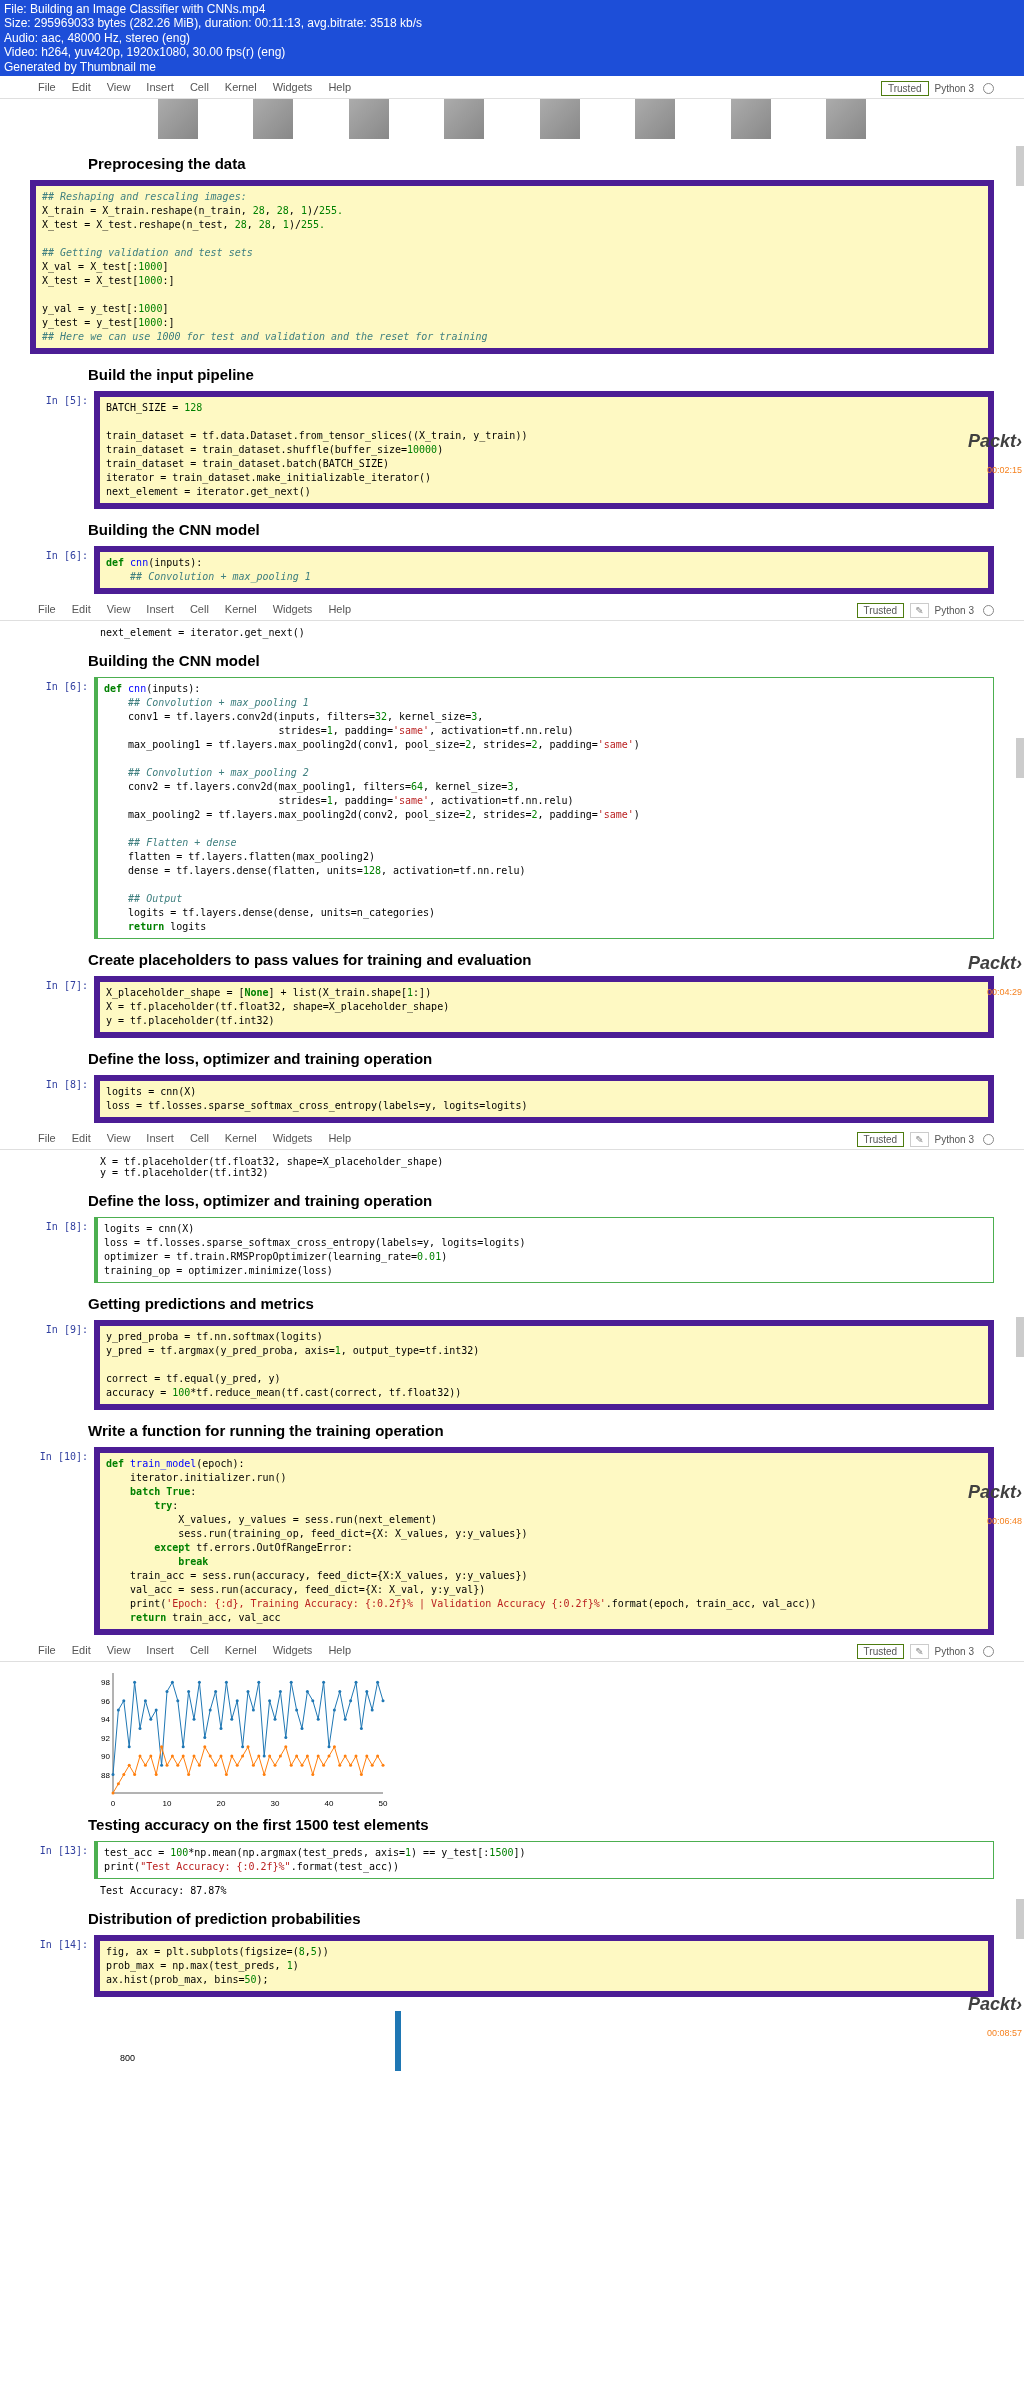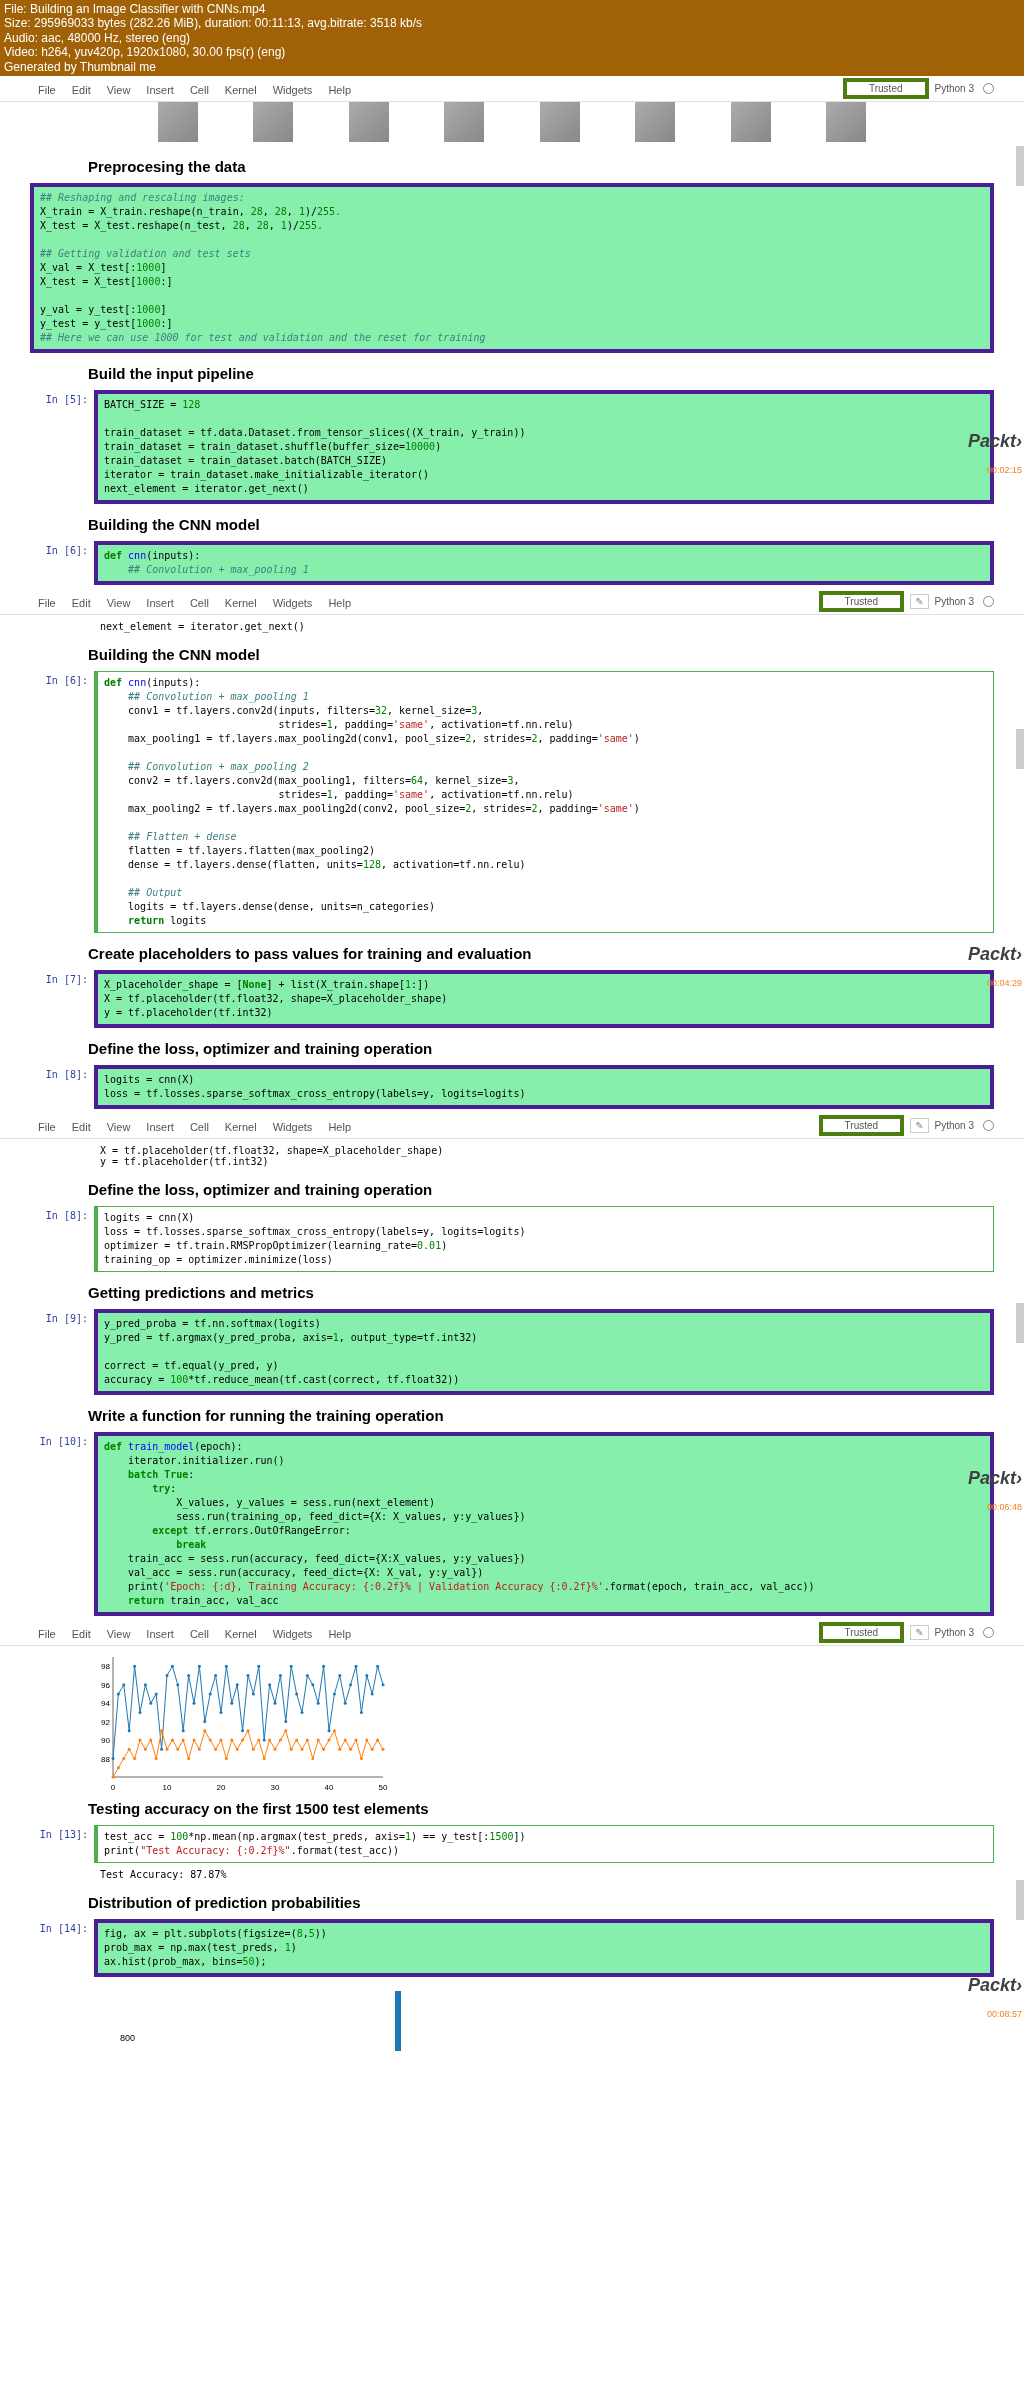--- a/index.html
+++ b/index.html
@@ -1,27 +1,27 @@
 <!DOCTYPE html>
 <html><head>
 <meta charset="utf-8">
 <style>
 body{margin:0;font-family:Arial,sans-serif;background:#fff;font-size:11px;color:#000;width:1024px}
-.blk{background:#a16207;color:#fff;font-family:Arial;font-size:12px;padding:2px 4px;line-height:1.2}
+.blk{background:#1d4ed8;color:#fff;font-family:Arial;font-size:12px;padding:2px 4px;line-height:1.2}
 .menubar{display:flex;align-items:flex-end;padding:2px 30px;border-bottom:1px solid #dfdfdf;font-size:11px;color:#555;background:#fff}
 .menubar .mi{padding:3px 8px;cursor:pointer}
 .menubar .right{margin-left:auto;display:flex;align-items:center;gap:6px}
-.trusted{border:4px solid #4d7c0f;padding:1px 22px;font-size:10px;color:#555}
+.trusted{border:1px solid #4d7c0f;padding:1px 6px;font-size:10px;color:#555}
 .kernel{font-size:10px;color:#555}
 .kcircle{display:inline-block;width:9px;height:9px;border:1px solid #888;border-radius:50%;margin-left:3px;vertical-align:middle}
 .pencil{border:1px solid #ccc;padding:1px 4px;font-size:10px;color:#888}
 .notebook{padding:0 30px}
 .cell{display:flex;margin:4px 0}
 .prompt{width:58px;text-align:right;font-family:monospace;font-size:10px;color:#303F9F;padding:4px 6px 0 0;flex-shrink:0}
-.codebox{flex:1;border:4px solid #4c1d95;background:#86efac;padding:4px 6px;font-family:monospace;font-size:10px;line-height:1.4;white-space:pre;overflow:hidden}
+.codebox{flex:1;border:6px solid #4c1d95;background:#fef9c3;padding:4px 6px;font-family:monospace;font-size:10px;line-height:1.4;white-space:pre;overflow:hidden}
 .codebox.sel{border:1px solid #4CAF50;border-left:4px solid #4CAF50;background:#fff}
 .heading{font-weight:bold;color:#000;padding:8px 0 4px 58px}
 .h2{font-size:15px}
 .out{flex:1;padding:2px 6px;font-family:monospace;font-size:10px}
 .c-comment{color:#408080;font-style:italic}
 .c-kw{color:#008000;font-weight:bold}
 .c-num{color:#008000}
 .c-str{color:#BA2121}
 .c-fn{color:#0000FF}
 .thumbs{display:flex;justify-content:space-around;padding:0 100px 8px 100px}

